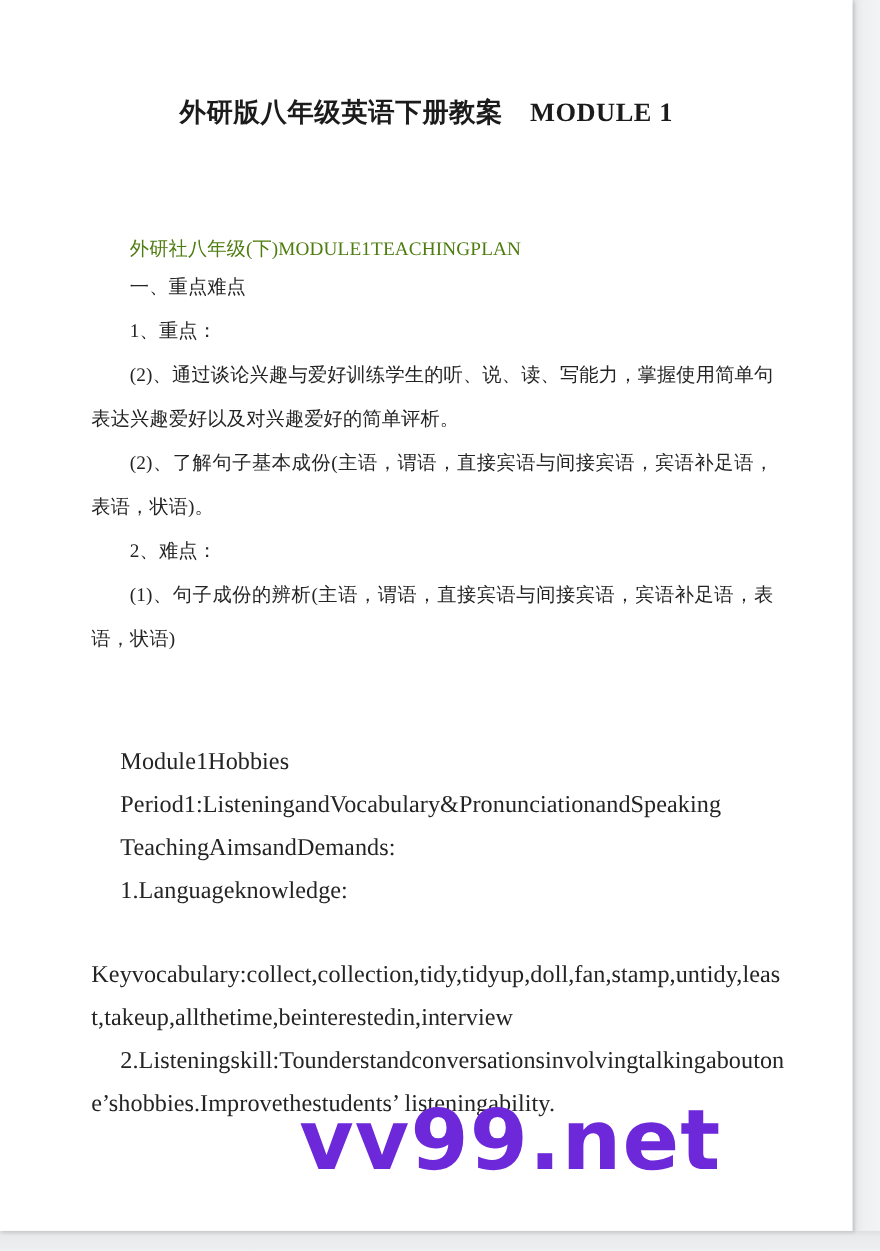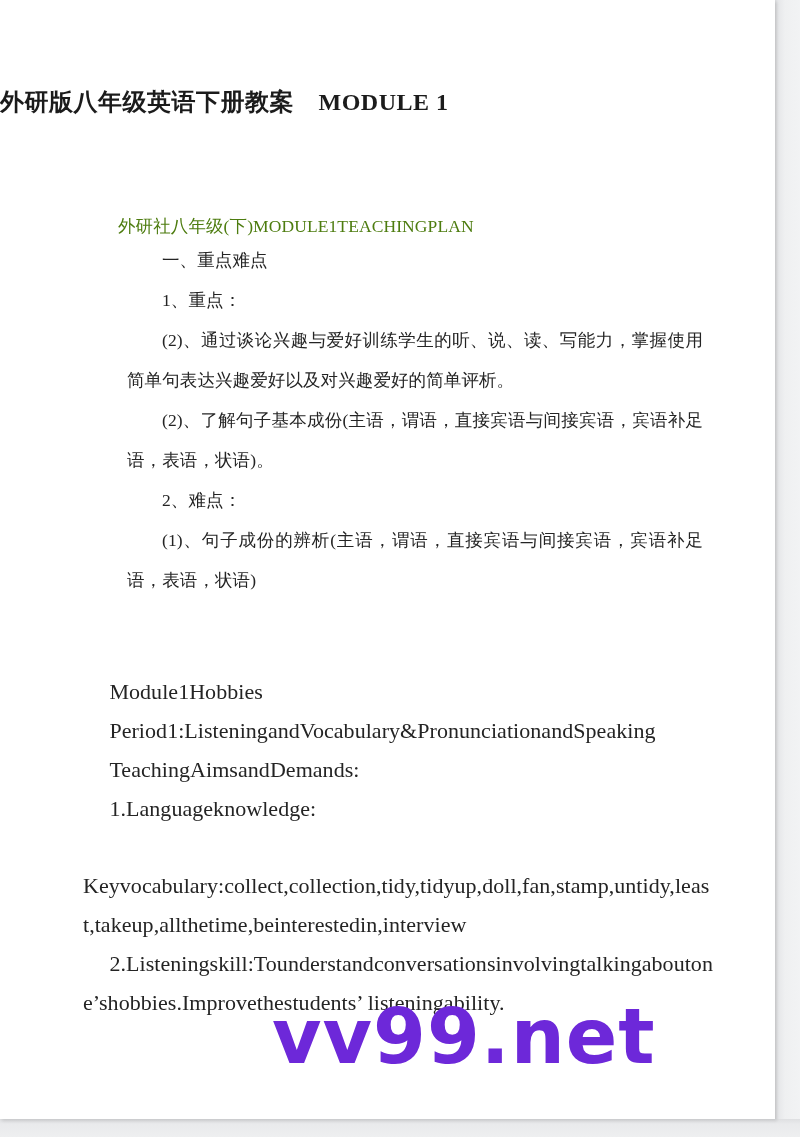--- a/index.html
+++ b/index.html
@@ -59,20 +59,21 @@
     top: 0;
     width: 775px;
     height: 1119px;
   }
 
   .doc-title {
     position: absolute;
     left: 0;
     top: 86px;
     width: 775px;
+    text-align: center;
     font-size: 24px;
     font-weight: bold;
     letter-spacing: 0.5px;
     color: #1b1b1b;
     font-family: "Liberation Serif", "DejaVu Serif", serif;
     white-space: pre;
   }
 
   .subtitle {
     position: absolute;
@@ -97,21 +98,21 @@
     margin: 0;
     font-size: 17.5px;
     line-height: 40px;
     color: #242424;
     text-align: justify;
     text-justify: inter-ideograph;
     letter-spacing: 0.1px;
     white-space: pre-wrap;
     word-break: break-all;
   }
-  p.indent  { text-indent: 2em; margin-left: 44px; }
+  p.indent  { text-indent: 2em; }
 
   .en-block {
     position: absolute;
     left: 83px;
     top: 672px;
     width: 620px;
   }
   p.enline {
     margin: 0;
     font-size: 22px;

